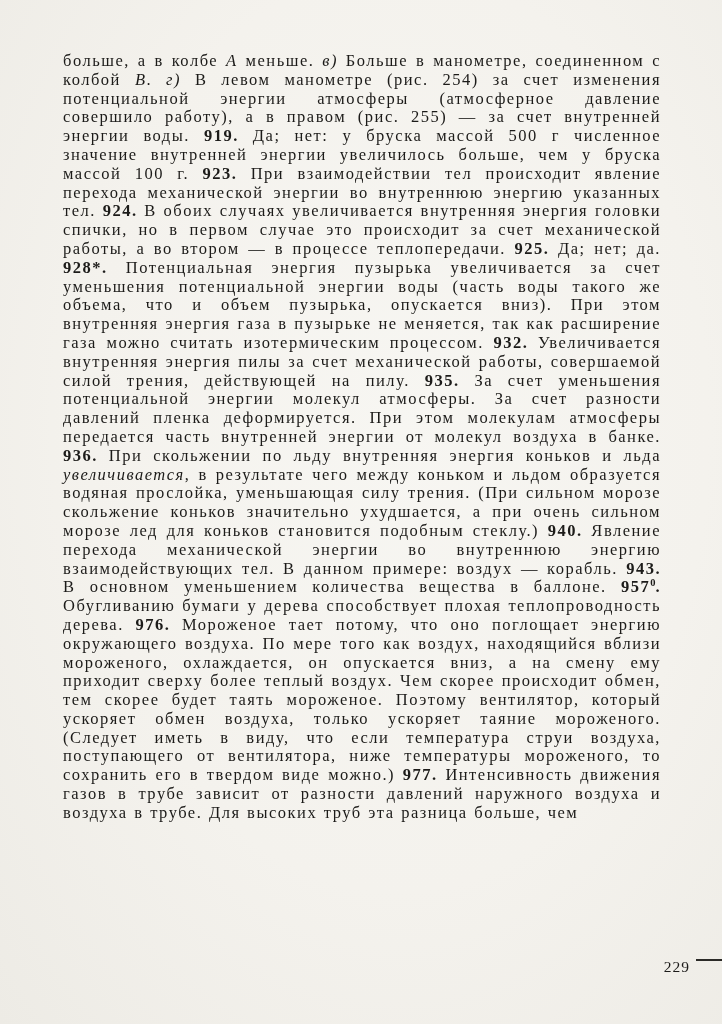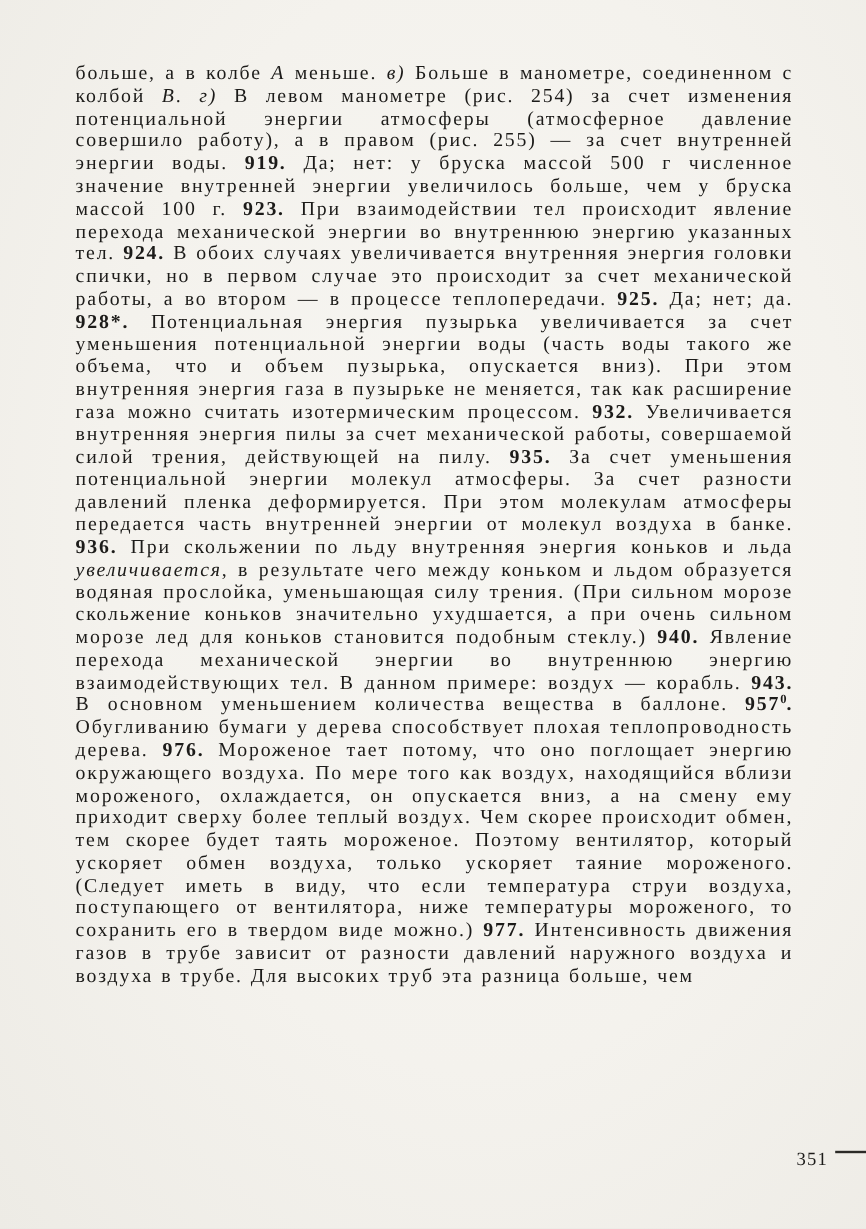--- a/index.html
+++ b/index.html
@@ -62,17 +62,17 @@
   }
 </style>
 </head>
 <body>
 
 <div class="scan-page">
 
   <div class="text-block"><span>больше, а в колбе </span><span class="i">А</span><span> меньше. </span><span class="i">в)</span><span> Больше в манометре, соединенном с колбой </span><span class="i">В</span><span>. </span><span class="i">г)</span><span> В левом манометре (рис. 254) за счет изменения потенциальной энергии атмосферы (атмосферное давление совершило работу), а в правом (рис. 255) — за счет внутренней энергии воды. </span><span class="b">919.</span><span> Да; нет: у бруска массой 500 г численное значение внутренней энергии увеличилось больше, чем у бруска массой 100 г. </span><span class="b">923.</span><span> При взаимодействии тел происходит явление перехода механической энергии во внутреннюю энергию указанных тел. </span><span class="b">924.</span><span> В обоих случаях увеличивается внутренняя энергия головки спички, но в первом случае это происходит за счет механической работы, а во втором — в процессе теплопередачи. </span><span class="b">925.</span><span> Да; нет; да. </span><span class="b">928*.</span><span> Потенциальная энергия пузырька увеличивается за счет уменьшения потенциальной энергии воды (часть воды такого же объема, что и объем пузырька, опускается вниз). При этом внутренняя энергия газа в пузырьке не меняется, так как расширение газа можно считать изотермическим процессом. </span><span class="b">932.</span><span> Увеличивается внутренняя энергия пилы за счет механической работы, совершаемой силой трения, действующей на пилу. </span><span class="b">935.</span><span> За счет уменьшения потенциальной энергии молекул атмосферы. За счет разности давлений пленка деформируется. При этом молекулам атмосферы передается часть внутренней энергии от молекул воздуха в банке. </span><span class="b">936.</span><span> При скольжении по льду внутренняя энергия коньков и льда </span><span class="i">увеличивается</span><span>, в результате чего между коньком и льдом образуется водяная прослойка, уменьшающая силу трения. (При сильном морозе скольжение коньков значительно ухудшается, а при очень сильном морозе лед для коньков становится подобным стеклу.) </span><span class="b">940.</span><span> Явление перехода механической энергии во внутреннюю энергию взаимодействующих тел. В данном примере: воздух — корабль. </span><span class="b">943.</span><span> В основном уменьшением количества вещества в баллоне. </span><span class="b">957</span><span class="b sup">0</span><span class="b">.</span><span> Обугливанию бумаги у дерева способствует плохая теплопроводность дерева. </span><span class="b">976.</span><span> Мороженое тает потому, что оно поглощает энергию окружающего воздуха. По мере того как воздух, находящийся вблизи мороженого, охлаждается, он опускается вниз, а на смену ему приходит сверху более теплый воздух. Чем скорее происходит обмен, тем скорее будет таять мороженое. Поэтому вентилятор, который ускоряет обмен воздуха, только ускоряет таяние мороженого. (Следует иметь в виду, что если температура струи воздуха, поступающего от вентилятора, ниже температуры мороженого, то сохранить его в твердом виде можно.) </span><span class="b">977.</span><span> Интенсивность движения газов в трубе зависит от разности давлений наружного воздуха и воздуха в трубе. Для высоких труб эта разница больше, чем</span></div>
 
   <div class="page-footer">
-    <span class="page-number">351</span>
+    <span class="page-number">229</span>
     <span class="page-number-rule"></span>
   </div>
 
 </div>
 
 </body></html>

